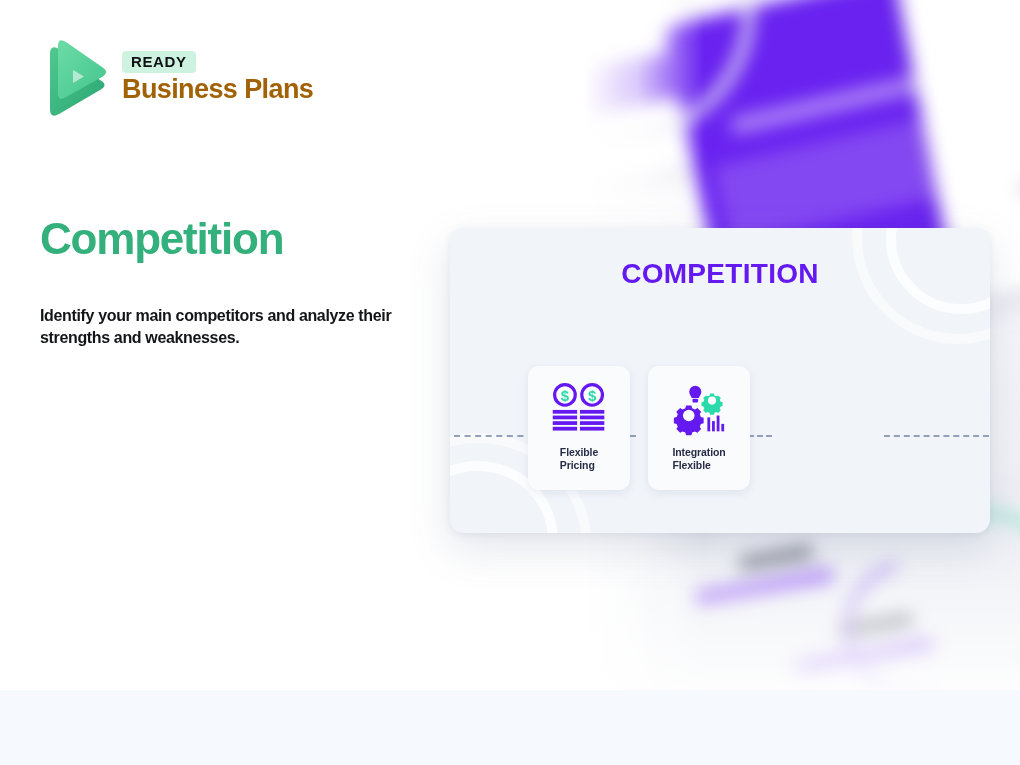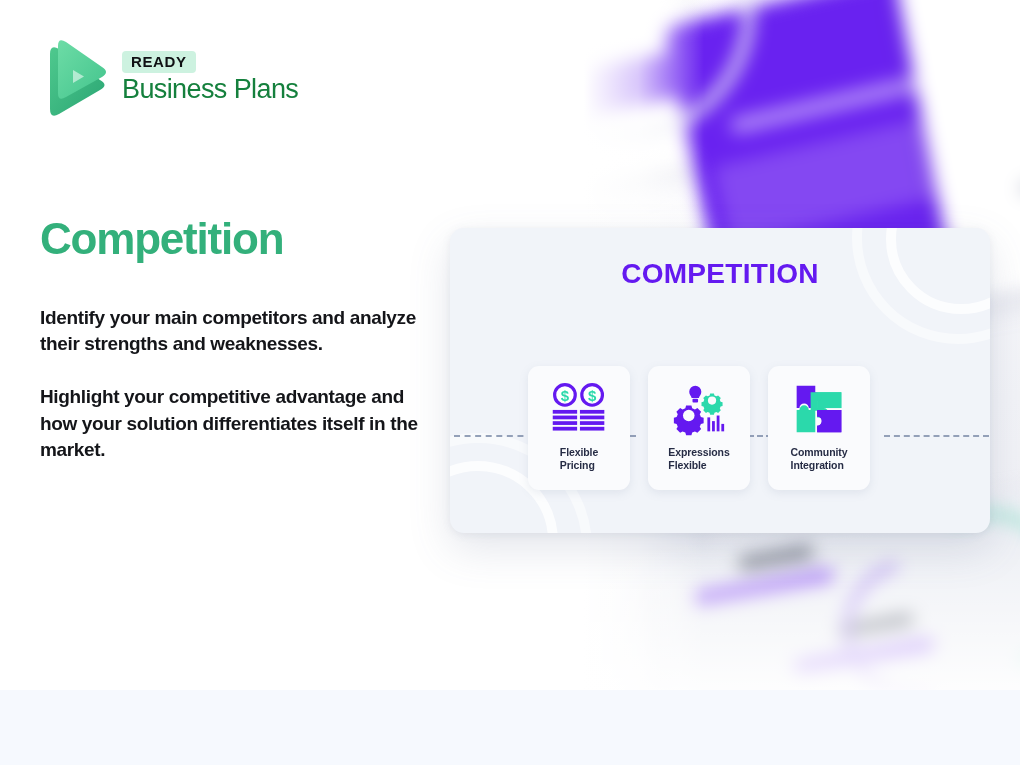--- a/index.html
+++ b/index.html
@@ -66,33 +66,33 @@
   
   .logo { position: absolute; left: 40px; top: 40px; display: flex; align-items: center; gap: 14px;}
   .logo-mark { width: 68px; height: 76px; position: relative; flex: none;}
   .logo-text { display: flex; flex-direction: column; align-items: flex-start; gap: 2px;}
   .ready-badge {
     background: #cdf2e0; color: #101114;
     font-size: 15px; font-weight: 700; letter-spacing: .6px;
     padding: 2px 9px 3px; border-radius: 4px; line-height: 1.15;
   }
   .brand-name {
-    font-size: 27px; font-weight: 400; color: #15803d;
+    font-size: 27px; font-weight: 700; color: #a16207;
     letter-spacing: -.6px; line-height: 1.1;
   }
 
   
   .headline {
     position: absolute; left: 40px; top: 216px;
     font-size: 44px; font-weight: 800; color: #33b07b;
     letter-spacing: -1.2px; line-height: 1.05;
   }
   .body-copy { position: absolute; left: 40px; top: 305px; width: 395px;}
   .body-copy p {
-    font-size: 19px; font-weight: 700; color: #141519;
+    font-size: 16px; font-weight: 700; color: #141519;
     line-height: 1.38; letter-spacing: -.35px;
   }
   .body-copy p + p { margin-top: 27px; }
 
   
   .slide-card {
     position: absolute; left: 450px; top: 228px;
     width: 540px; height: 305px;
     background: #f1f4f9;
     border-radius: 14px;
@@ -210,21 +210,20 @@
     </div>
     <div class="logo-text">
       <span class="ready-badge">READY</span>
       <span class="brand-name">Business Plans</span>
     </div>
   </div>
 
   <h1 class="headline">Competition</h1>
   <div class="body-copy">
     <p>Identify your main competitors and analyze their strengths and weaknesses.</p>
-    <p>Highlight your competitive advantage and how your solution differentiates itself in the market.</p>
   </div>
 
   <div class="slide-card">
     <div class="deco-arc deco-tr-1"></div>
     <div class="deco-arc deco-tr-2"></div>
     <div class="deco-arc deco-bl-1"></div>
     <div class="deco-arc deco-bl-2"></div>
 
     <div class="slide-title">COMPETITION</div>
 
@@ -279,43 +278,22 @@
 
             <g fill="#6419f0">
               <rect x="41" y="38" width="3" height="15"></rect>
               <rect x="46" y="42" width="3" height="11"></rect>
               <rect x="51" y="36" width="3" height="17"></rect>
               <rect x="56" y="45" width="3" height="8"></rect>
             </g>
           </svg>
         </div>
         <div class="feature-label">
-          <span>Expressions</span><br>
+          <span>Integration</span><br>
           <span>Flexible</span>
         </div>
       </div>
 
-      <div class="feature-card">
-        <div class="feature-icon">
-          <svg viewBox="0 0 60 58" width="56" height="54" aria-hidden="true">
-
-            <path d="M6 4 h20 v7 a5 5 0 0 1 0 10 v7 h-7 a5 5 0 0 0-10 0 h-3 Z" fill="#6419f0"></path>
-
-            <path d="M28 11 a5 5 0 0 1 0 10 v7 h7 a5 5 0 0 1 0 10 h-7 v-7 h-7 v-20 Z" fill="#2bd9ab" transform="translate(0,0)"></path>
-            <rect x="28" y="11" width="26" height="17" fill="#2bd9ab"></rect>
-            <path d="M54 28 v-17 h-26 v0 a5 5 0 0 1 0 10 v7 Z" fill="#2bd9ab"></path>
-
-            <path d="M6 30 h3 a5 5 0 0 1 10 0 h7 v24 H6 Z" fill="#2bd9ab"></path>
-
-            <path d="M28 30 h7 a5 5 0 0 0 0 0 h19 v24 H28 v-7 a5 5 0 0 0 0-10 Z" fill="#6419f0"></path>
-            <path d="M28 37 a5 5 0 0 1 0 10 v7 h26 V30 H28 Z" fill="#6419f0"></path>
-          </svg>
-        </div>
-        <div class="feature-label">
-          <span>Community</span><br>
-          <span>Integration</span>
-        </div>
-      </div>
 
     </div>
   </div>
 
 </div>
 
 </body></html>

